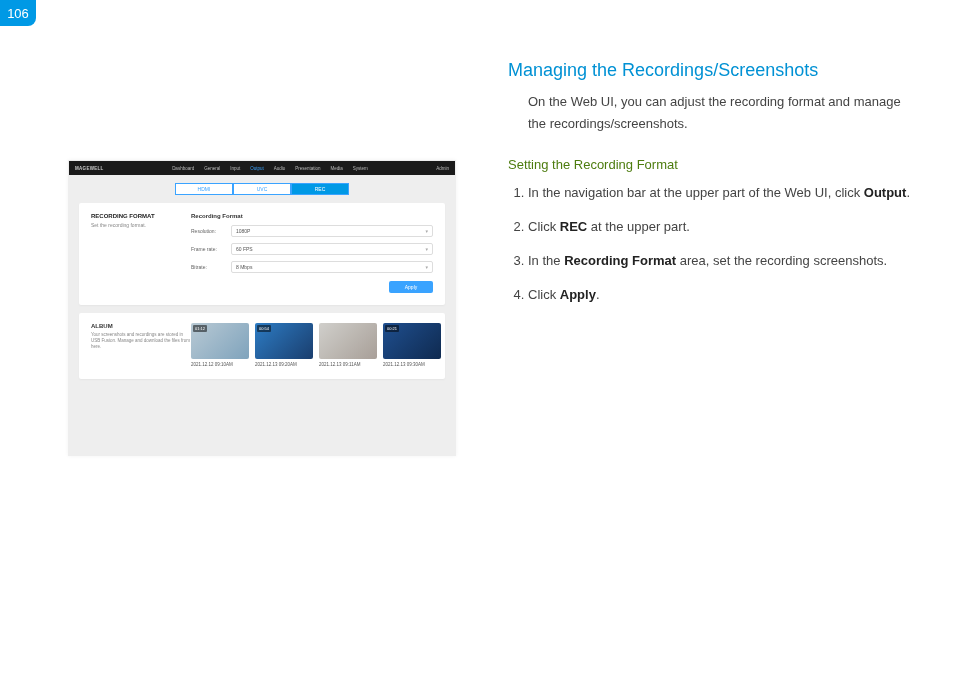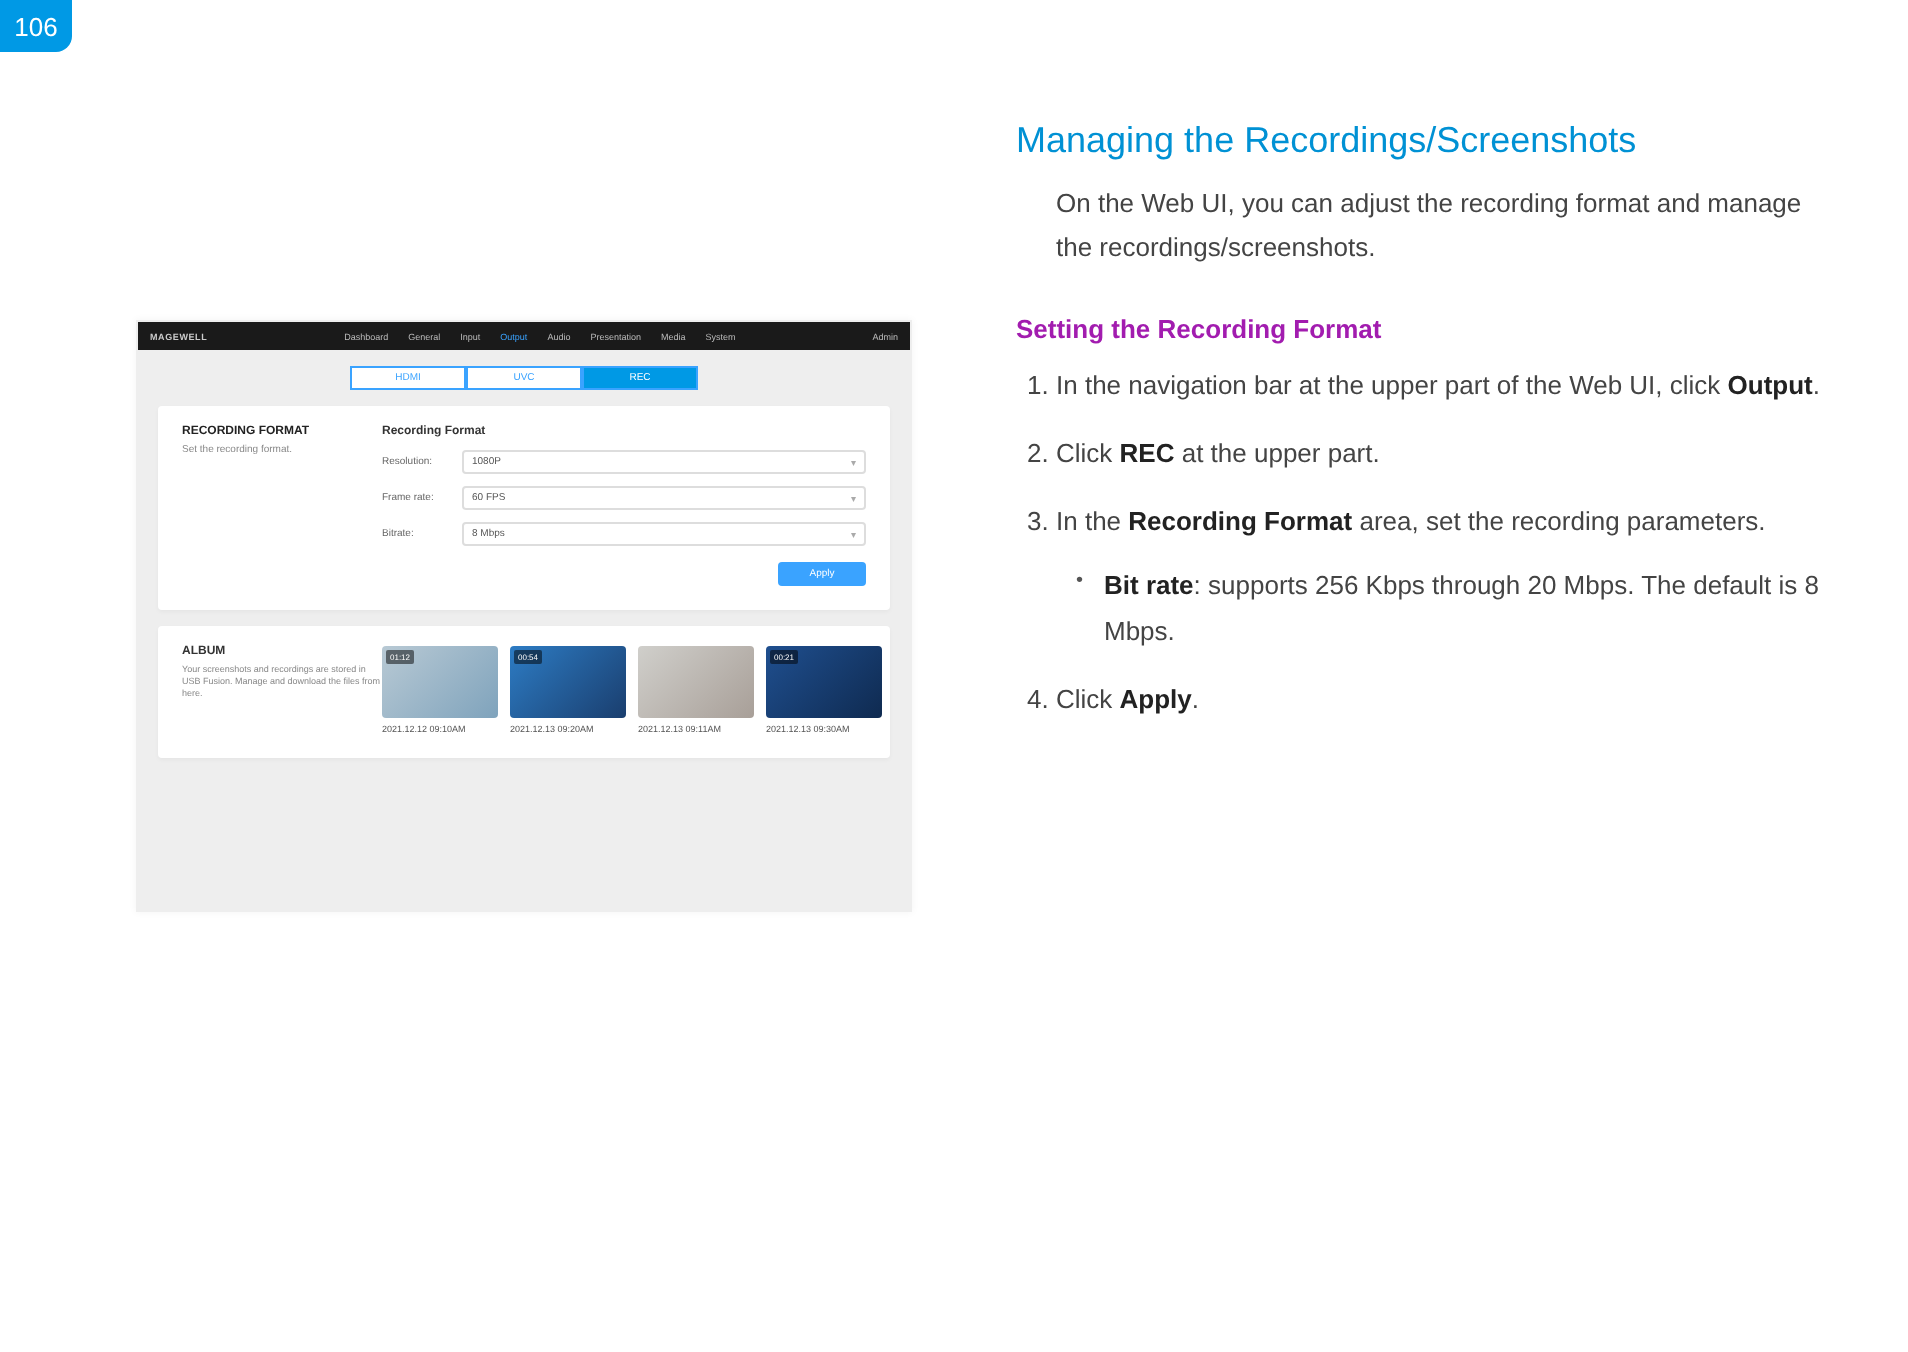--- a/index.html
+++ b/index.html
@@ -74,21 +74,21 @@
   .thumb:nth-child(4) .img { background: linear-gradient(135deg,#1f4f8f,#0f2a50); }
   .thumb .dur {
     position: absolute; top: 2px; left: 2px; background: rgba(0,0,0,0.5);
     color: #fff; font-size: 4px; padding: 1px 2px; border-radius: 1px;
   }
   .thumb .cap { font-size: 4.5px; color: #555; margin-top: 3px; white-space: nowrap; }
 
   
   h1 { color: #0091d4; font-size: 18px; font-weight: 500; margin-bottom: 10px; }
   .intro { font-size: 13px; color: #444; line-height: 1.7; margin-bottom: 22px; margin-left: 20px; }
-  h2 { color: #a21caf; font-size: 13px; font-weight: 700; margin-bottom: 10px; }
+  h2 { color: #4d7c0f; font-size: 13px; font-weight: 400; margin-bottom: 10px; }
   .notebox {
     background: #f4f4f4; padding: 14px 18px; font-size: 13px; color: #444;
     line-height: 1.6; margin-bottom: 16px;
   }
   ol.steps { list-style: decimal; padding-left: 20px; font-size: 13px; color: #444; }
   ol.steps > li { margin-bottom: 12px; line-height: 1.7; }
   ol.steps b { color: #222; font-weight: 600; }
   ul.sub { list-style: none; padding-left: 10px; margin-top: 10px; }
   ul.sub li { position: relative; padding-left: 14px; margin-bottom: 12px; line-height: 1.7; }
   ul.sub li::before { content: "•"; position: absolute; left: 0; top: 0; color: #555; font-size: 10px; }
@@ -203,23 +203,22 @@
 
 
       <ol class="steps">
         <li>
           <span>In the navigation bar at the upper part of the Web UI, click </span><b>Output</b><span>.</span>
         </li>
         <li>
           <span>Click </span><b>REC</b><span> at the upper part.</span>
         </li>
         <li>
-          <span>In the </span><b>Recording Format</b><span> area, set the recording parameters.</span>
+          <span>In the </span><b>Recording Format</b><span> area, set the recording screenshots.</span>
           <ul class="sub">
-            <li><b>Bit rate</b><span>: supports 256 Kbps through 20 Mbps. The default is 8 Mbps.</span></li>
           </ul>
         </li>
         <li>
           <span>Click </span><b>Apply</b><span>.</span>
         </li>
       </ol>
     </div>
   </div>
 </div>
 

